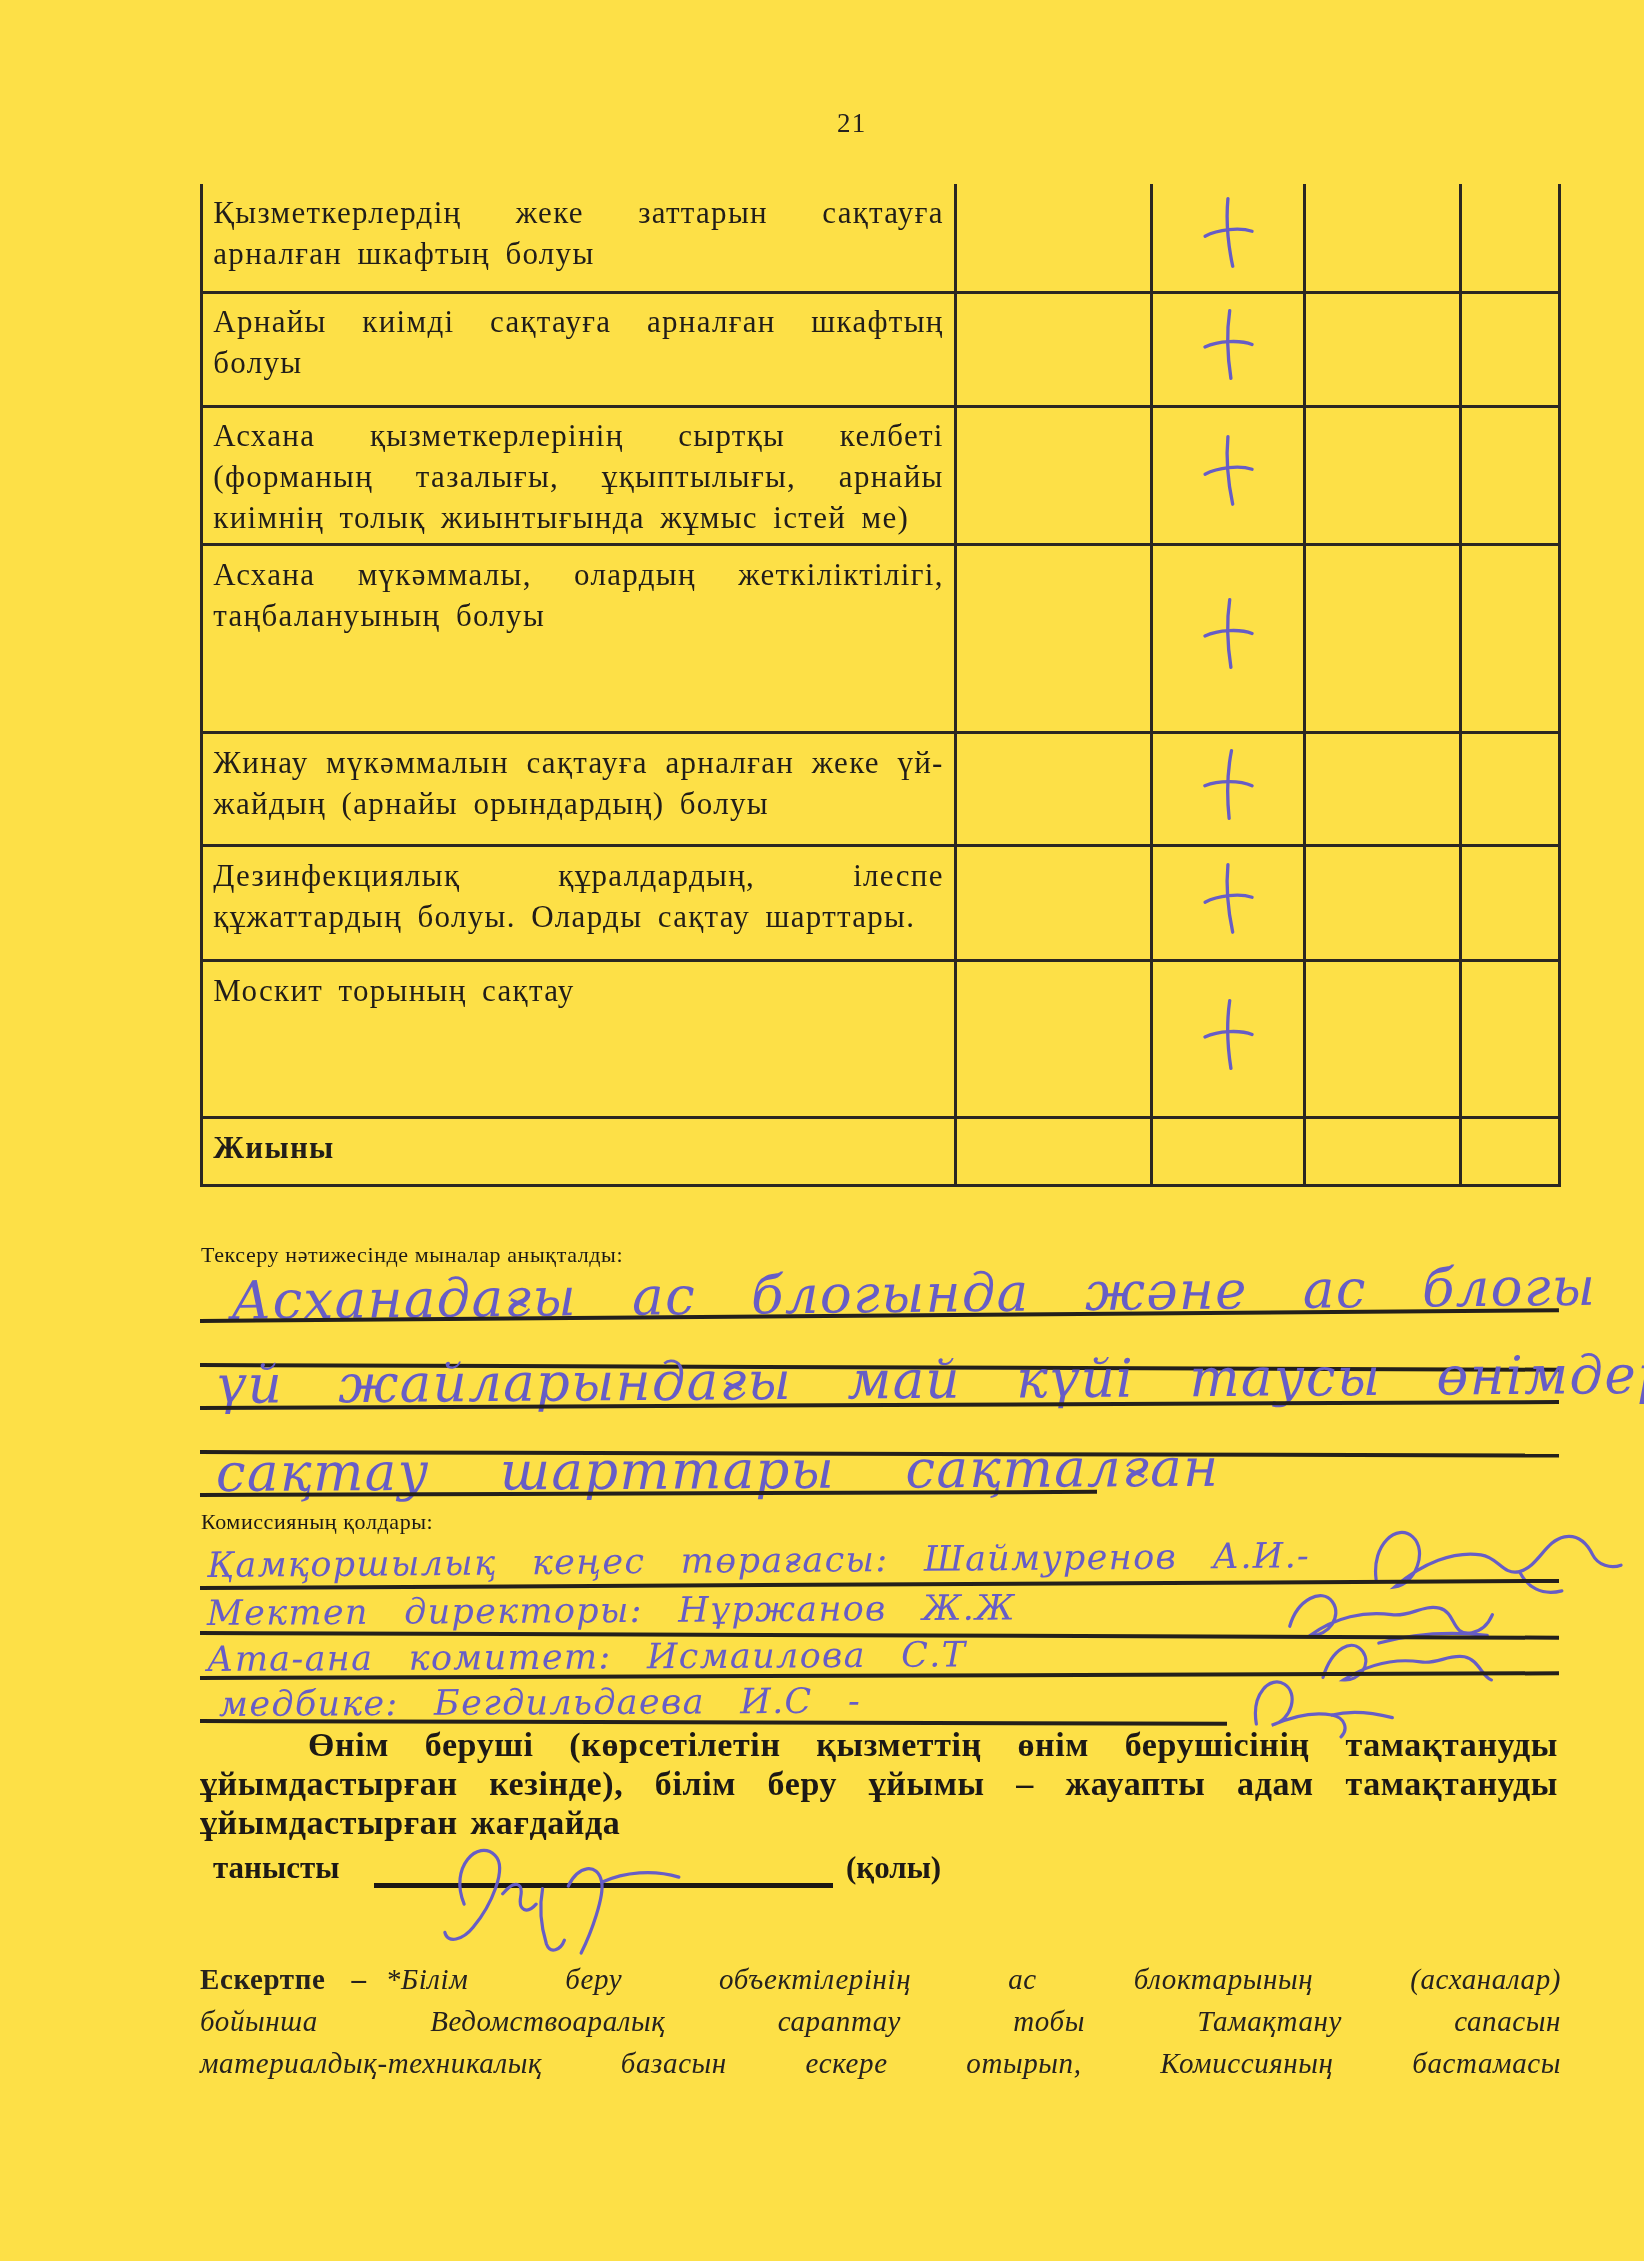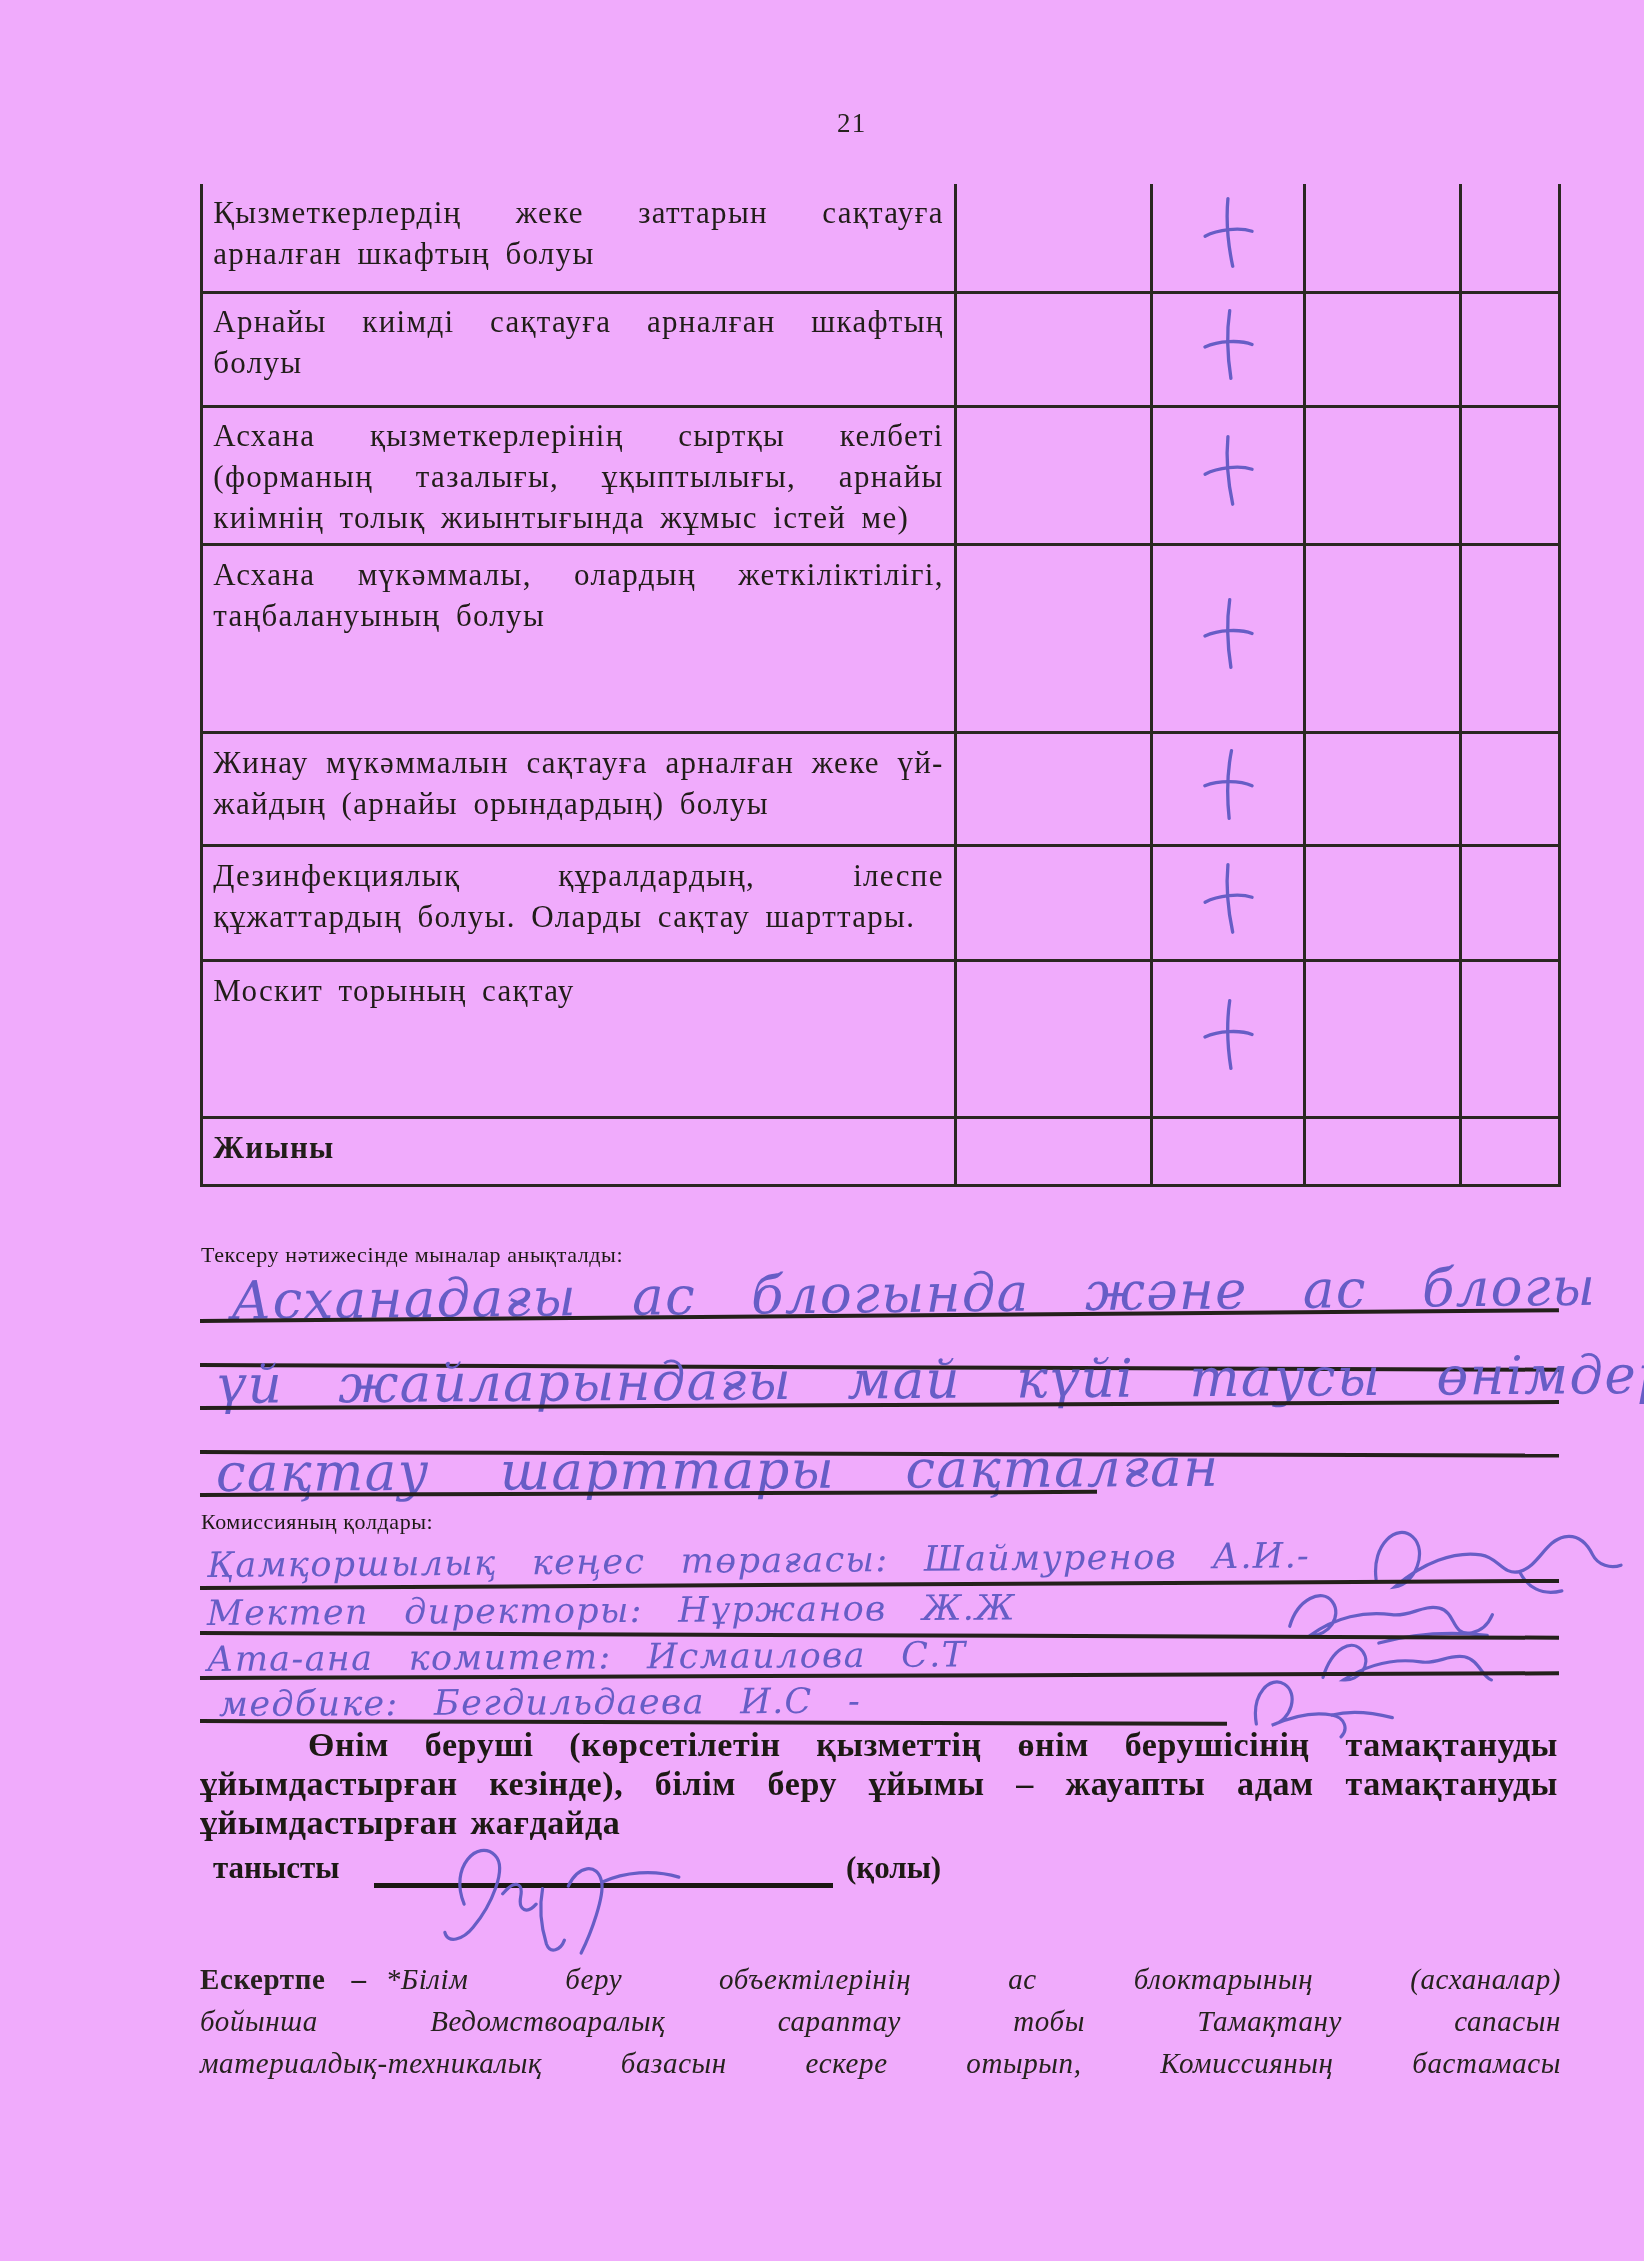--- a/index.html
+++ b/index.html
@@ -1,21 +1,21 @@
 <!DOCTYPE html>
 <html style="font-size:10.3px"><head>
 <meta charset="utf-8">
 <style>
   html,body{margin:0;padding:0;}
   body{
     width:1644px;height:2261px;background:#ffffff;
     font-family:"Liberation Serif", serif;color:#26221e;
     position:relative;overflow:hidden;
   }
-  .page{position:absolute;inset:0;background:#f0abfc;}
+  .page{position:absolute;inset:0;background:#fde047;}
   .page-number{position:absolute;left:837px;top:108px;font-size:27px;letter-spacing:1.3px;}
 
   
   table.checklist{
     position:absolute;left:200px;top:184px;width:1358px;
     border-collapse:collapse;table-layout:fixed;
     border-right:3.2px solid #2b2722;
   }
   table.checklist td{
     border-left:3.2px solid #2b2722;border-bottom:3.2px solid #2b2722;

